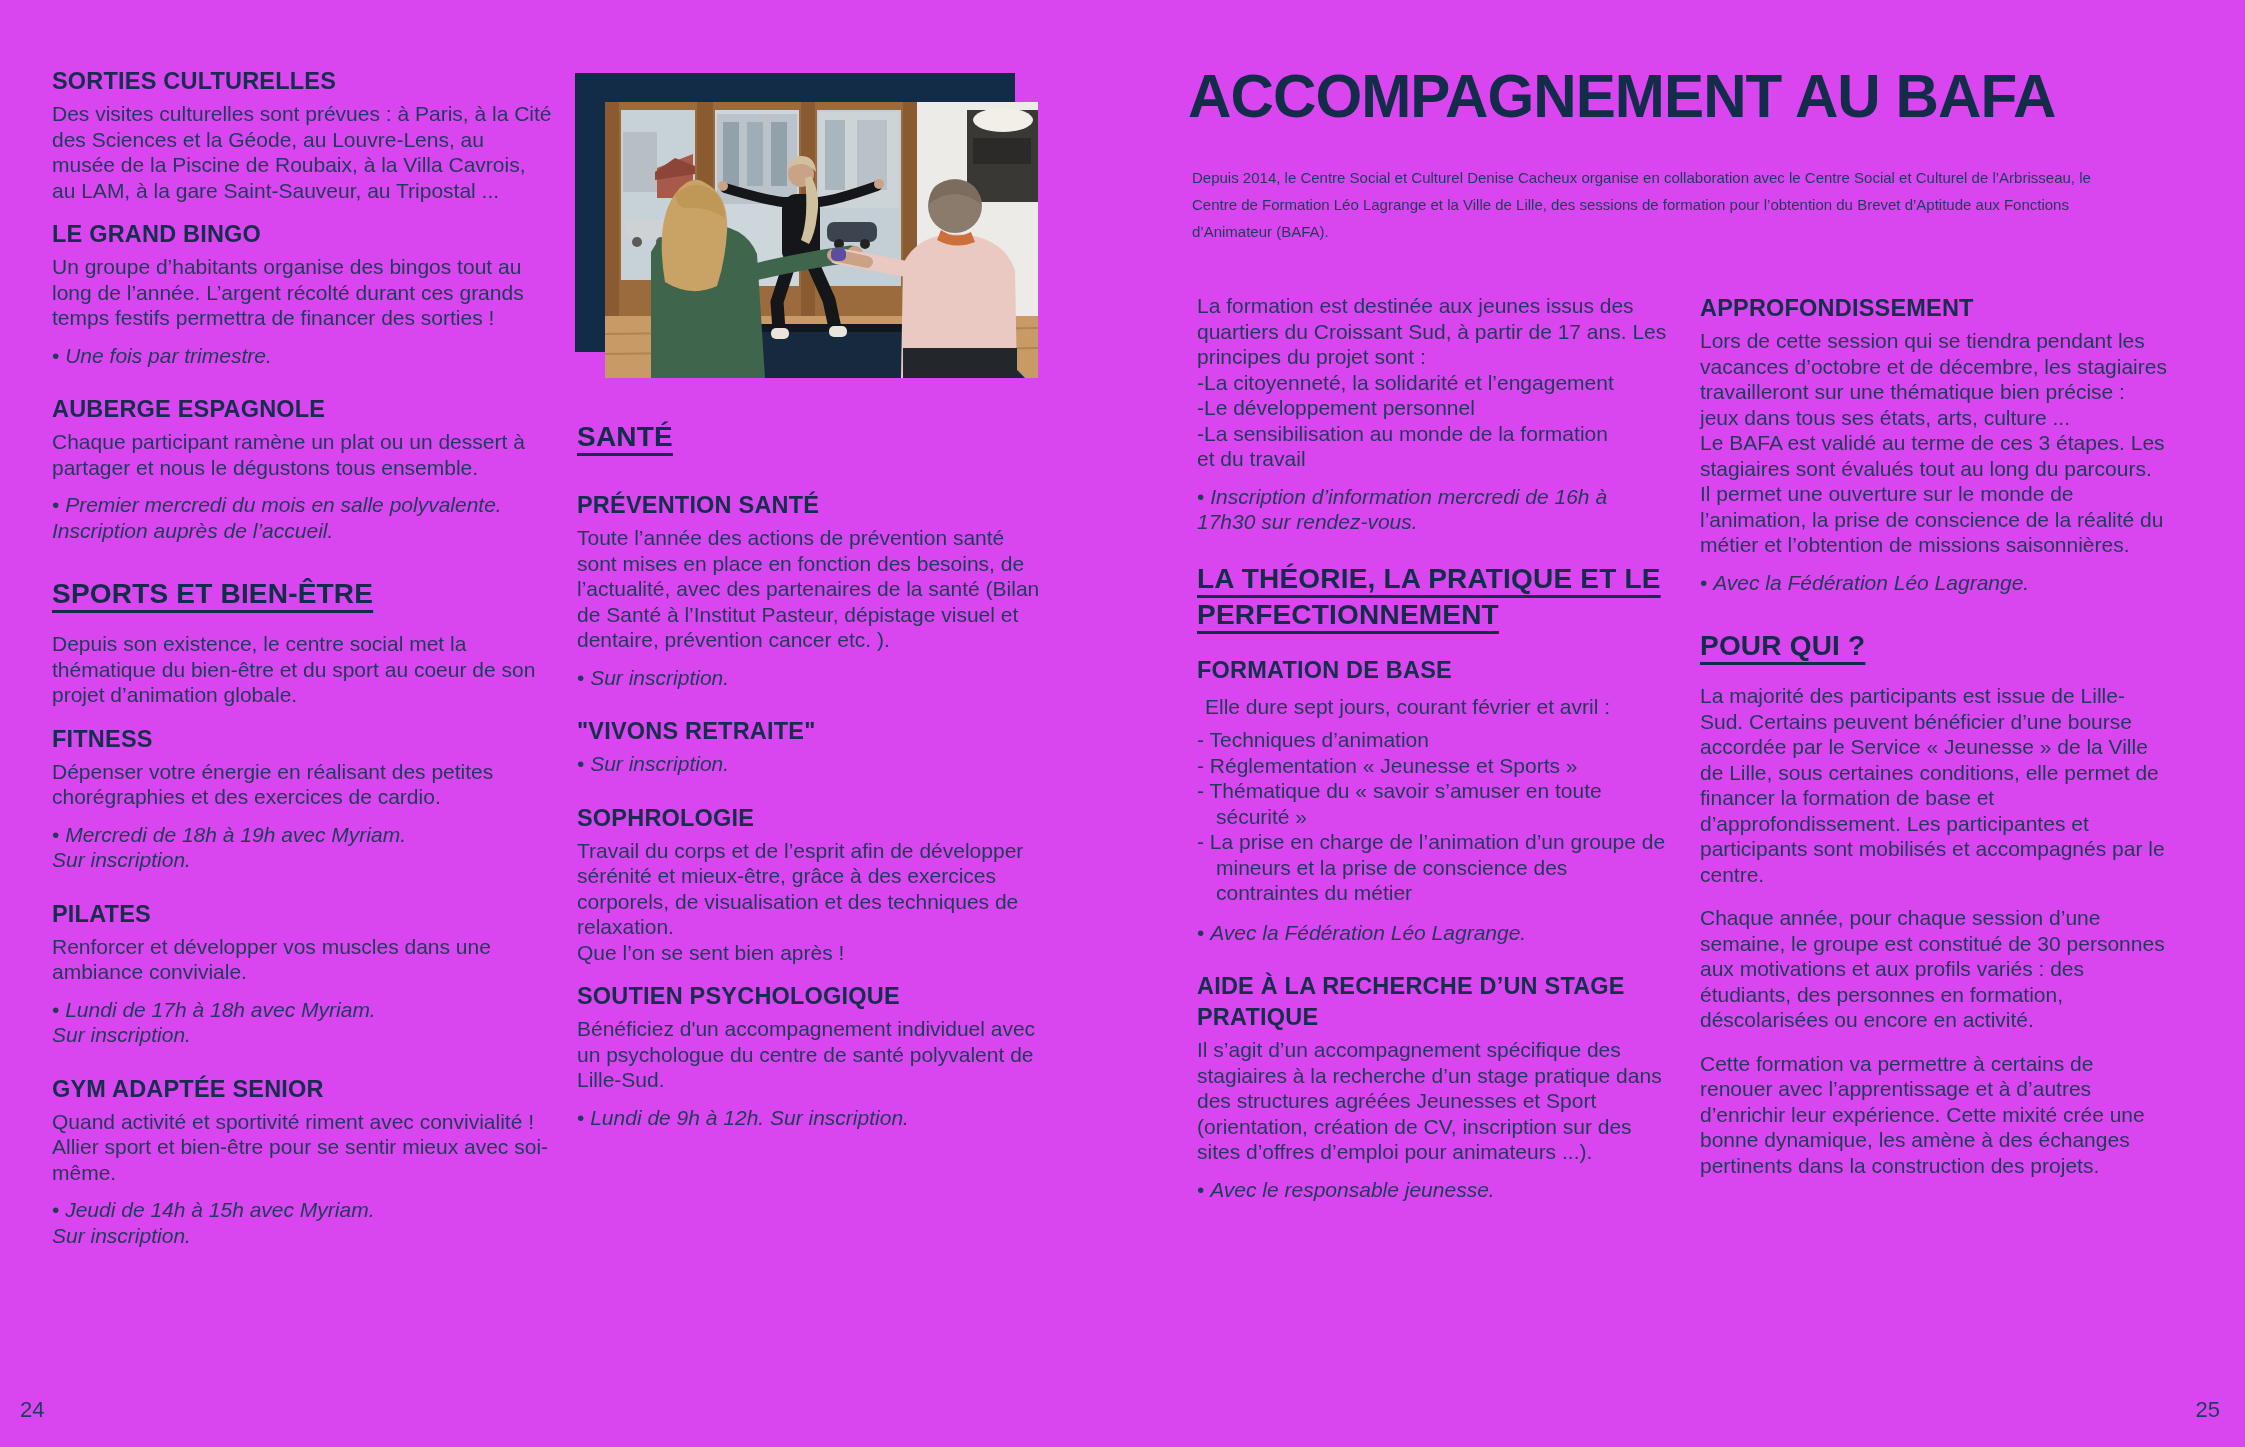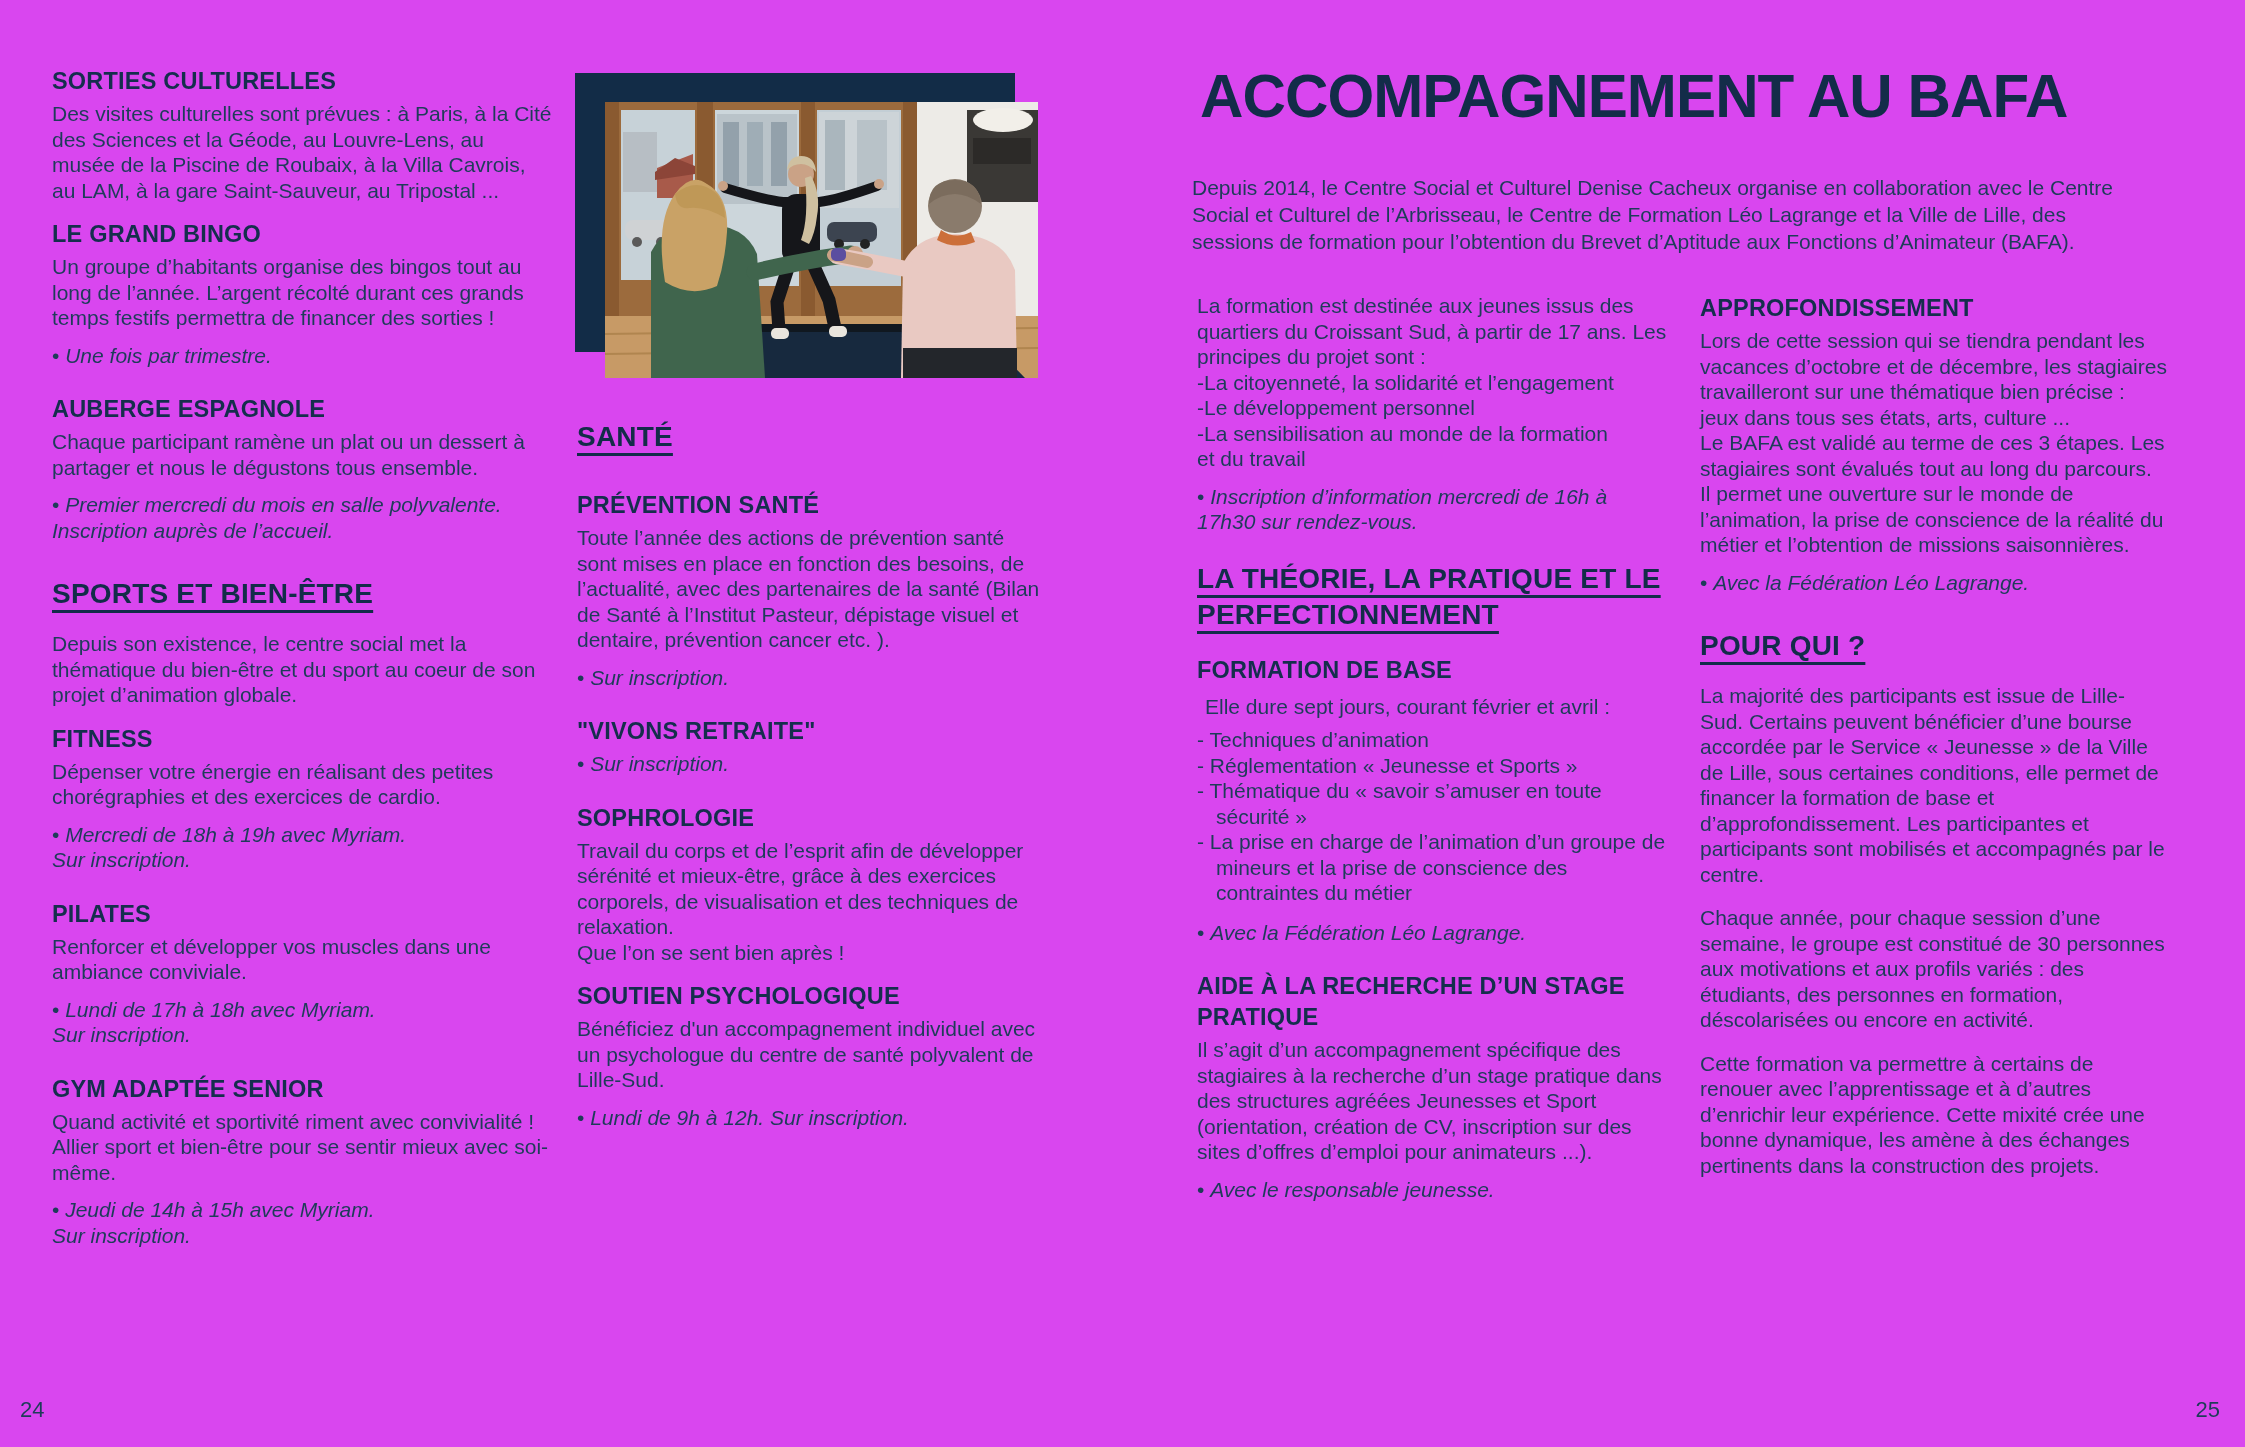--- a/index.html
+++ b/index.html
@@ -3,22 +3,22 @@
 <meta charset="utf-8">
 <style>
   html,body{margin:0;padding:0;background:#9a9a9a;}
   .spread{
     position:relative;width:2245px;height:1447px;background:#d946ef;
     font-family:"Liberation Sans", sans-serif;color:#1e3c59;overflow:hidden;
   }
   .col{position:absolute;}
   .col-a{left:52px;top:66px;width:500px;}
   .col-b{left:577px;top:40px;width:464px;}
-  .title-block{left:1188px;top:66px;width:1010px;margin-left:12px;}
-  .intro{left:1192px;top:174px;width:935px;font-size:21px;line-height:27px;}
+  .title-block{left:1188px;top:66px;width:1010px;}
+  .intro{left:1192px;top:164px;width:935px;font-size:15px;line-height:27px;}
   .col-d{left:1197px;top:293px;width:474px;}
   .col-e{left:1700px;top:293px;width:468px;}
 
   h1{
     margin:0;font-size:62px;line-height:60px;font-weight:700;letter-spacing:-1px;
     color:#132c49;transform:scaleX(0.97);transform-origin:left center;white-space:nowrap;
   }
   h2{
     display:inline-block;margin:8px 0 20px 0;font-size:28px;line-height:34px;font-weight:700;
     color:#132c49;letter-spacing:0.2px;

